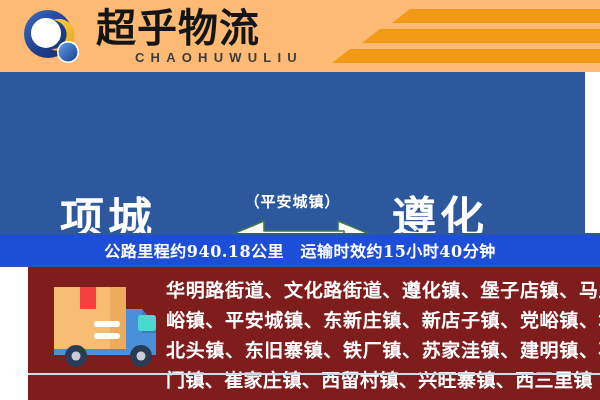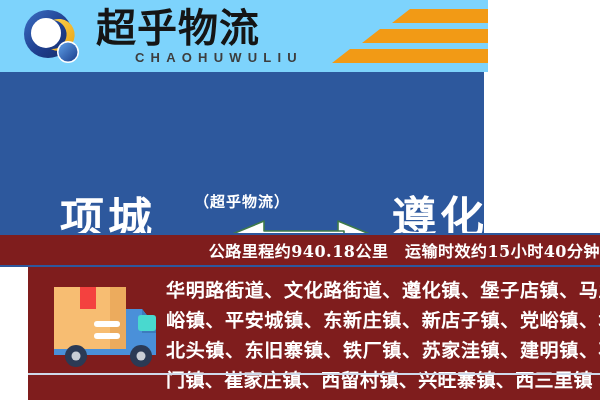--- a/index.html
+++ b/index.html
@@ -15,23 +15,23 @@
     width: 600px;
     height: 400px;
     overflow: hidden;
     background: #ffffff;
   }
 
   
   .header {
     position: absolute;
     left: 0; top: 0;
-    width: 488px;
+    width: 600px;
     height: 72px;
-    background: #7dd3fc;
+    background: #fdba74;
     overflow: hidden;
   }
   .logo-mark {
     position: absolute;
     left: 22px; top: 8px;
     width: 62px; height: 58px;
   }
   .logo-mark svg { display: block; }
   .brand-cn {
     position: absolute;
@@ -67,21 +67,21 @@
     right: 0;
   }
   .stripe.s1 { top: 1px;  left: 92px; clip-path: polygon(18px 0, 100% 0, 100% 100%, 0 100%); }
   .stripe.s2 { top: 21px; left: 62px; clip-path: polygon(18px 0, 100% 0, 100% 100%, 0 100%); }
   .stripe.s3 { top: 41px; left: 32px; clip-path: polygon(18px 0, 100% 0, 100% 100%, 0 100%); }
 
   
   .route {
     position: absolute;
     left: 0; top: 72px;
-    width: 484px;
+    width: 585px;
     height: 161px;
     background: #2d589d;
   }
   .city {
     position: absolute;
     top: 122px;
     font-family: "DejaVu Serif", "Liberation Serif", serif;
     font-weight: bold;
     font-size: 44px;
     color: #ffffff;
@@ -120,27 +120,27 @@
     width: 146px; height: 38px;
   }
   .arrows svg { display: block; }
 
   
   .infobar {
     position: absolute;
     left: 0; top: 233px;
     width: 600px;
     height: 34px;
-    background: #7f1d1d;
+    background: #1d4ed8;
     border-top: 2px solid #2d589d;
     border-bottom: 2px solid #2d589d;
     box-sizing: border-box;
     display: flex;
     align-items: center;
-    justify-content: flex-end;
+    justify-content: center;
   }
   .infobar-text {
     font-family: "DejaVu Serif", "Liberation Serif", serif;
     font-weight: bold;
     font-size: 16px;
     color: #ffffff;
     letter-spacing: 0.5px;
     white-space: nowrap;
   }
 
@@ -217,21 +217,21 @@
     <div class="stripes">
       <div class="stripe s1"></div>
       <div class="stripe s2"></div>
       <div class="stripe s3"></div>
     </div>
   </div>
 
   <div class="route">
     <div class="city origin">项城</div>
 
-    <div class="note-top">（超乎物流）</div>
+    <div class="note-top">（平安城镇）</div>
 
     <div class="arrows">
       <svg width="146" height="38" viewBox="0 0 146 38">
 
         <path d="M30 17 L110 17 L110 5 L144 19 L110 33 L110 23 L30 23 Z" fill="#ffffff" stroke="#3f7a4a" stroke-width="1.6" stroke-linejoin="round"></path>
 
         <path d="M116 21 L36 21 L36 33 L2 19 L36 5 L36 15 L116 15 Z" fill="#ffffff" stroke="#3f7a4a" stroke-width="1.6" stroke-linejoin="round"></path>
       </svg>
     </div>
 

